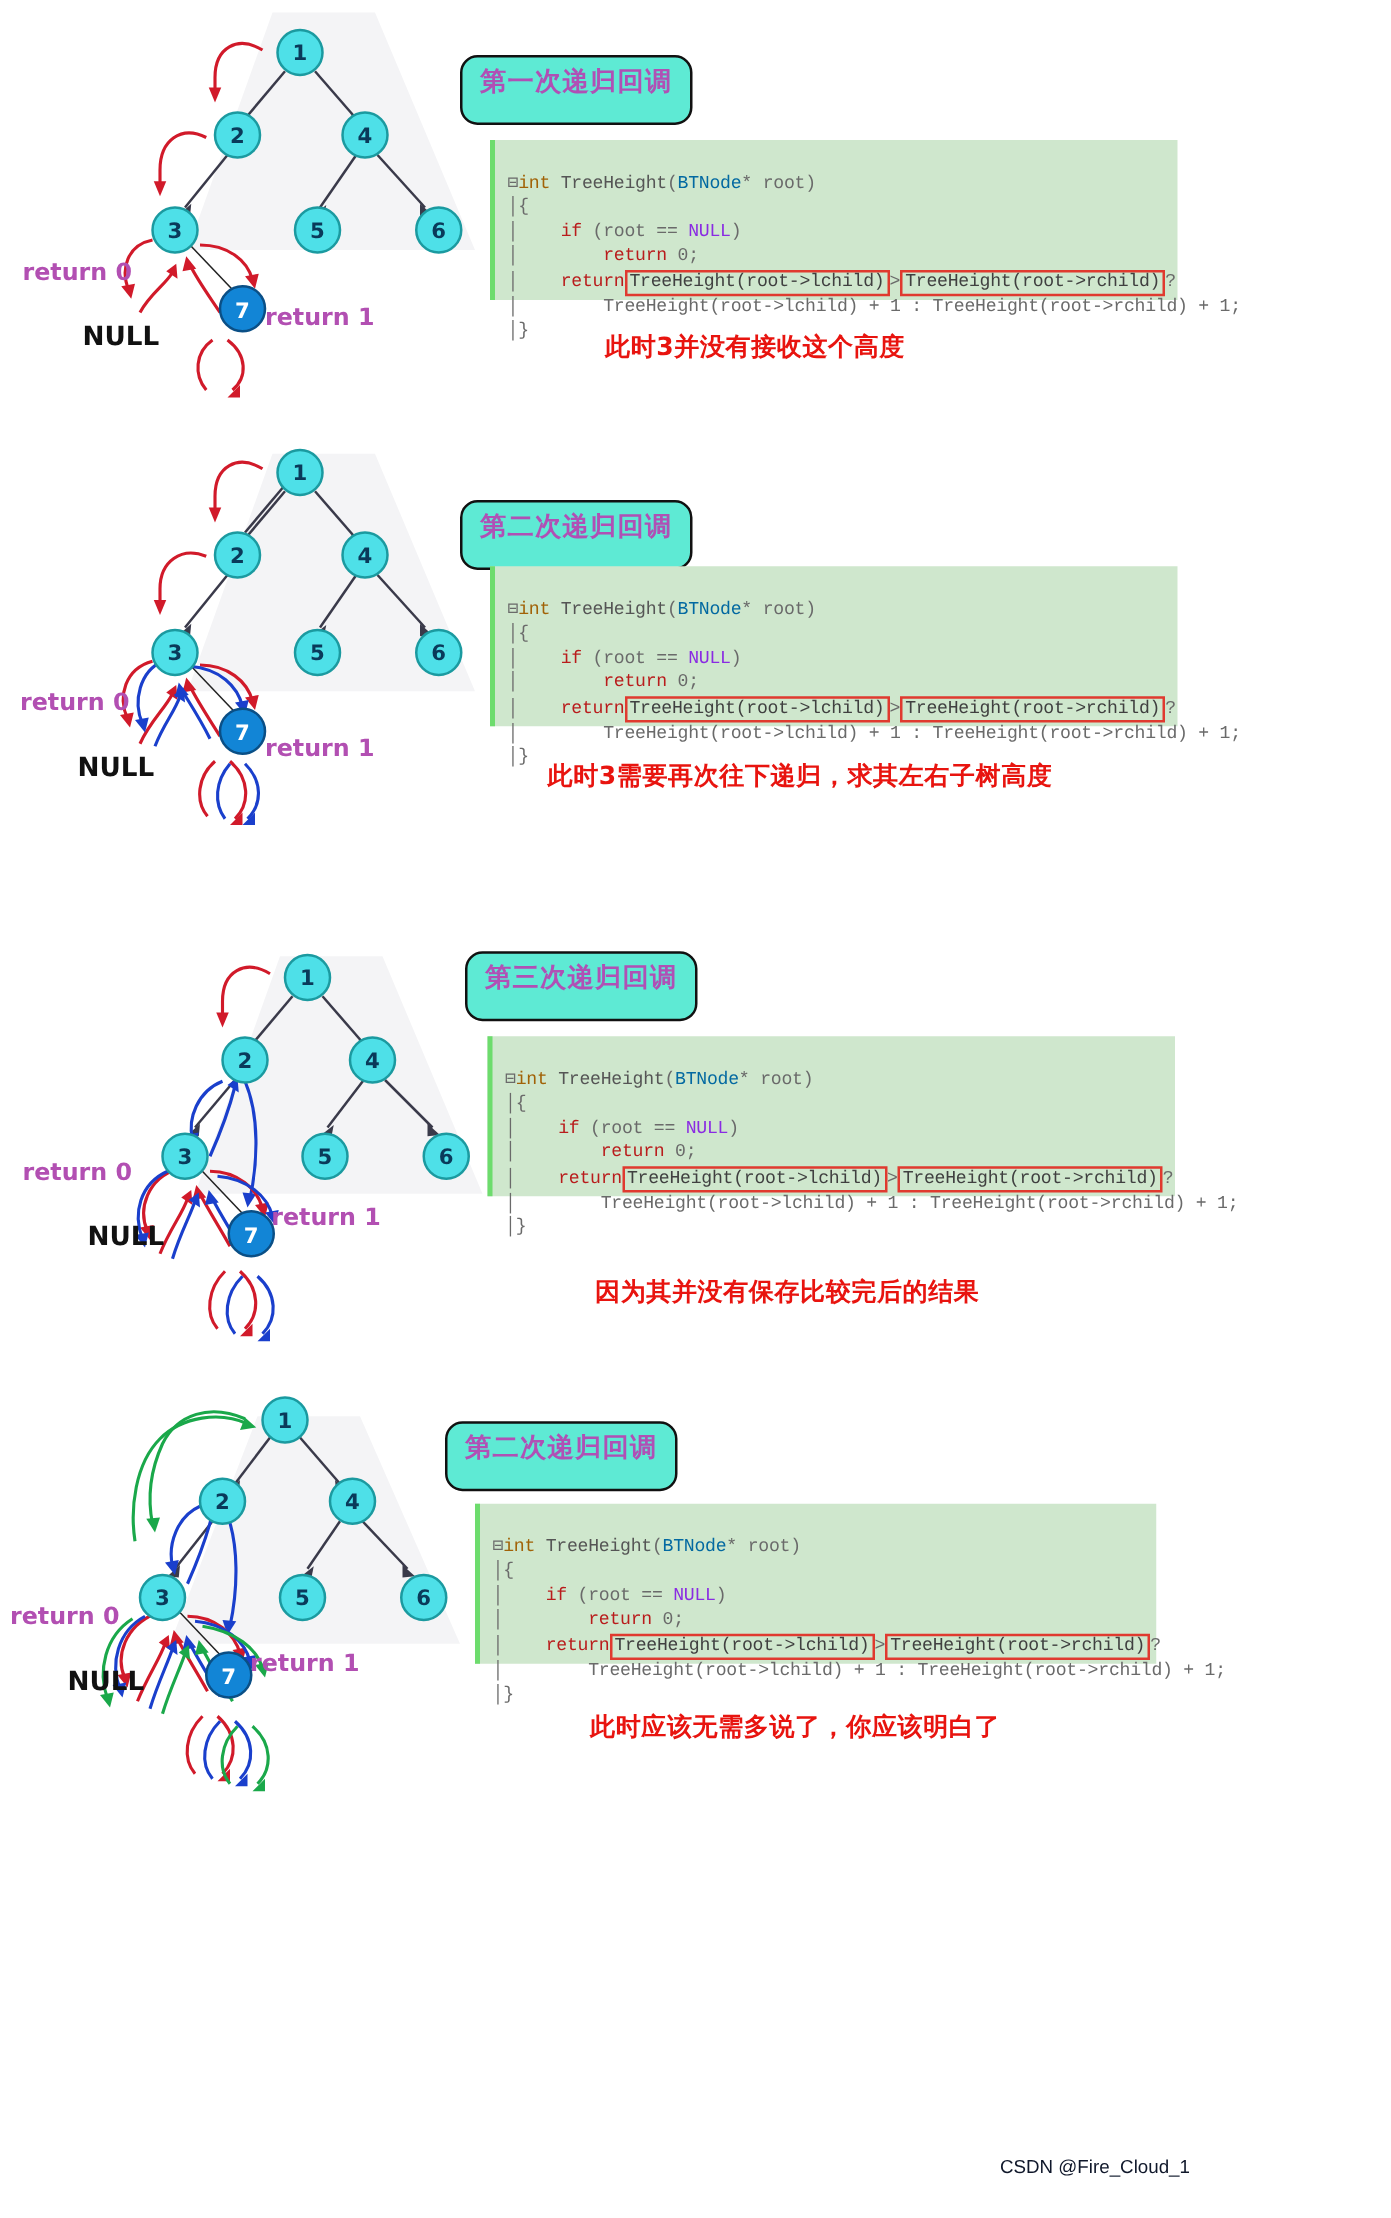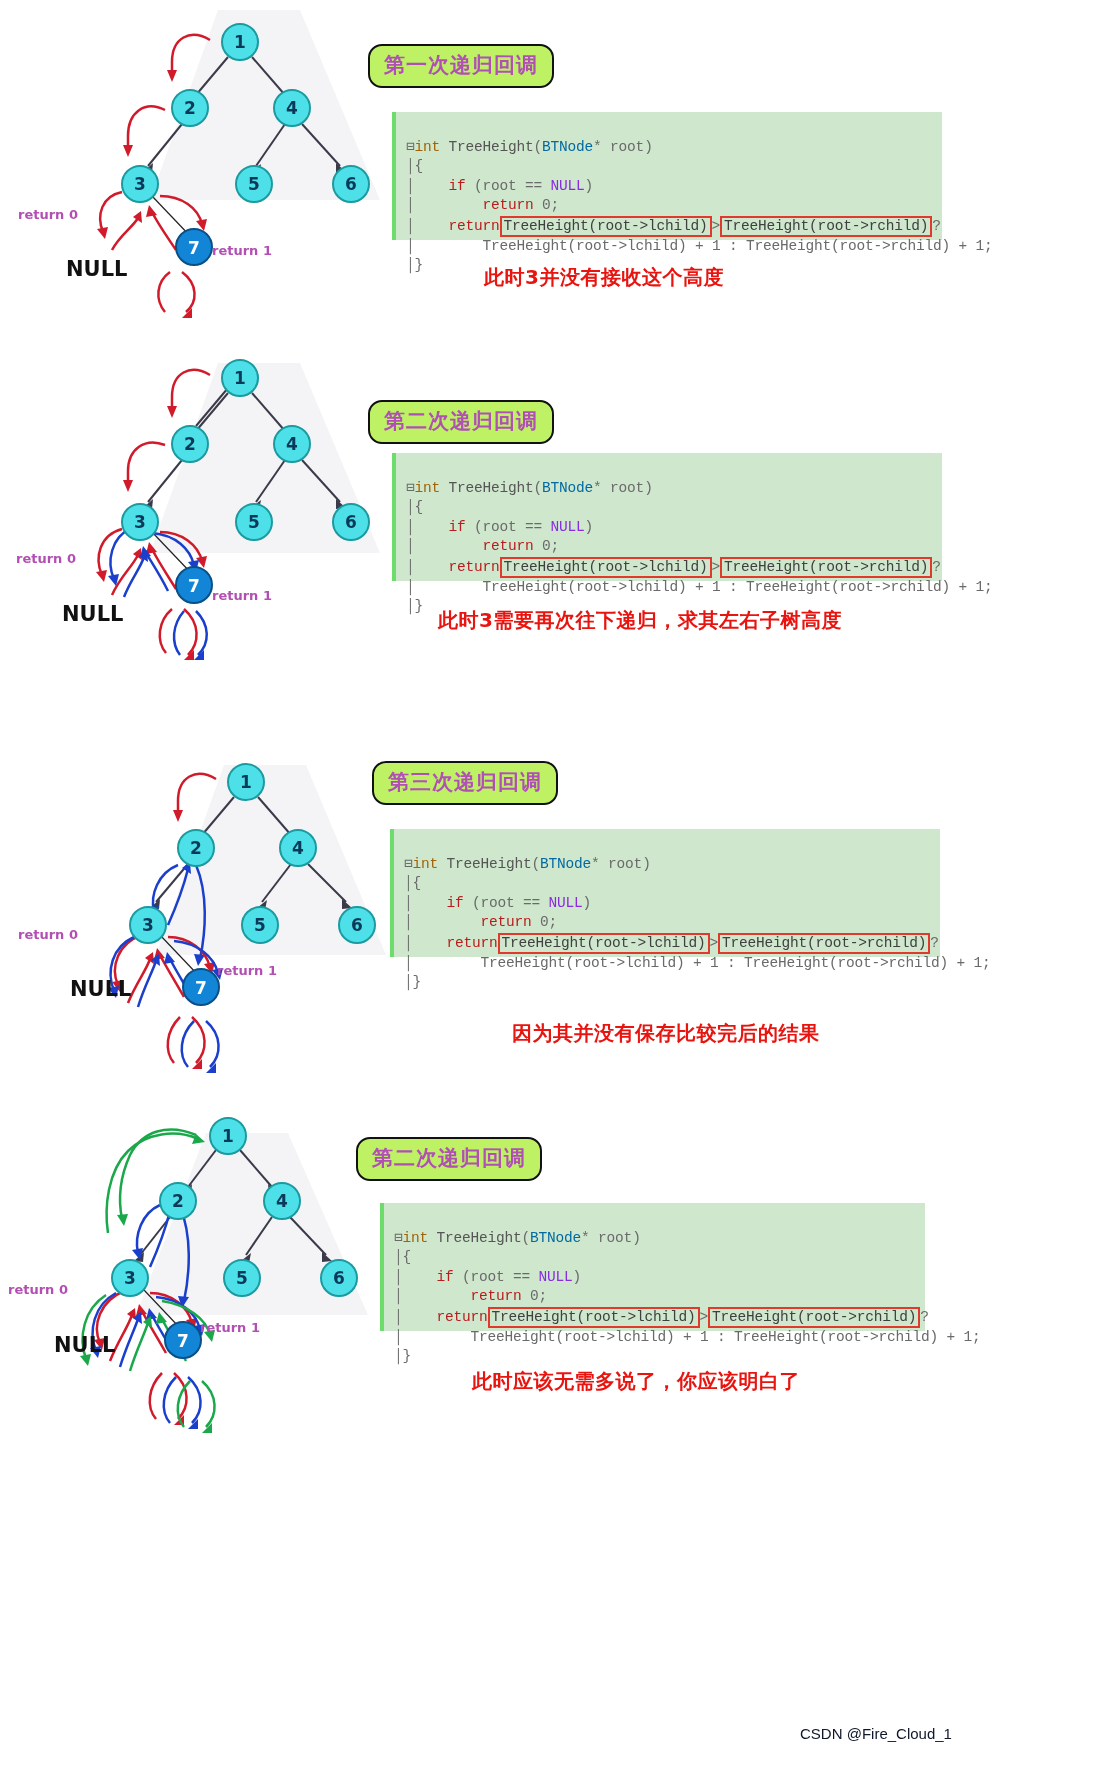--- a/index.html
+++ b/index.html
@@ -33,42 +33,42 @@
   .redbox {
     border:2px solid #e03a2f;
     padding:0px 2px;
     display:inline-block;
     line-height:17px;
   }
   .title-badge {
     position:absolute;
     border:2.5px solid #111;
     border-radius:14px;
-    padding:5px 14px 7px 14px;
+    padding:5px 14px 19px 14px;
     font-size:21px;
     font-weight:bold;
     color:#b050b5;
-    background:#bef264;
+    background:#5eead4;
     letter-spacing:1px;
     font-family:"DejaVu Sans", sans-serif;
   }
   .note {
     position:absolute;
     color:#e8140f;
     font-weight:bold;
     font-size:20px;
     letter-spacing:0.5px;
     font-family:"DejaVu Sans", sans-serif;
     white-space:nowrap;
   }
   .ret-label {
     position:absolute;
     color:#b24fb2;
     font-weight:bold;
-    font-size:13px;
+    font-size:19px;
     font-family:"DejaVu Sans", sans-serif;
     white-space:nowrap;
   }
   .null-label {
     position:absolute;
     color:#111;
     font-weight:bold;
     font-size:21px;
     font-family:"DejaVu Sans", sans-serif;
   }
@@ -318,21 +318,21 @@
   <div class="code-block" style="left:390px;top:84px;width:550px;height:128px;">
 <span class="pln">⊟</span><span class="kw">int</span><span class="fn"> TreeHeight</span><span class="pln">(</span><span class="typ">BTNode</span><span class="pln">* </span><span class="pln">root</span><span class="pln">)</span>
 <span class="pln">│</span><span class="pln">{</span>
 <span class="pln">│</span>    <span class="kw2">if</span><span class="pln"> (</span><span class="pln">root</span><span class="pln"> == </span><span class="nul">NULL</span><span class="pln">)</span>
 <span class="pln">│</span>        <span class="kw2">return</span><span class="pln"> 0;</span>
 <span class="pln">│</span>    <span class="kw2">return</span><span class="redbox">TreeHeight(root-&gt;lchild)</span><span class="pln">&gt;</span><span class="redbox">TreeHeight(root-&gt;rchild)</span><span class="pln">?</span>
 <span class="pln">│</span>        <span class="pln">TreeHeight(root-&gt;lchild) + 1 : TreeHeight(root-&gt;rchild) + 1;</span>
 <span class="pln">│</span><span class="pln">}</span>
   </div>
 
-  <div class="note" style="left:476px;top:275px;margin-left:36px;">因为其并没有保存比较完后的结果</div>
+  <div class="note" style="left:476px;top:275px;">因为其并没有保存比较完后的结果</div>
 </div>
 
 <div class="section" style="top:1115px;height:480px;">
 
   <div class="tree-wrap" style="left:0px;top:0px;">
     <svg width="400" height="340" viewBox="0 0 400 340">
       <polygon class="shade" points="206,18 288,18 368,200 136,200"></polygon>
       <line class="edge" x1="216" y1="35" x2="188" y2="72"></line>
       <polygon points="182,78 192,69 191,79" fill="#3a3a4a"></polygon>
       <line class="edge" x1="240" y1="35" x2="272" y2="72"></line>

